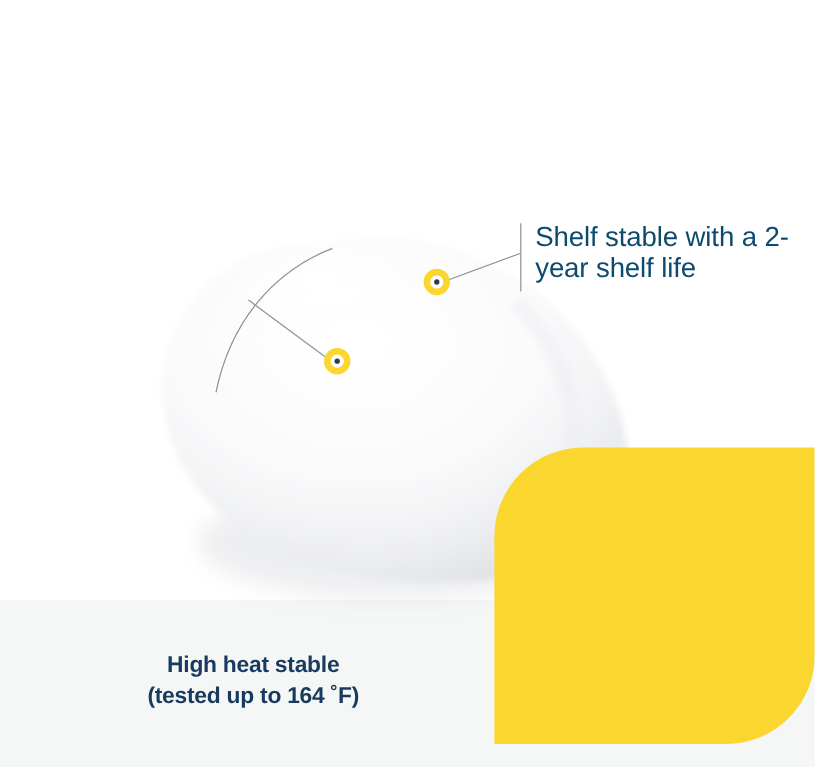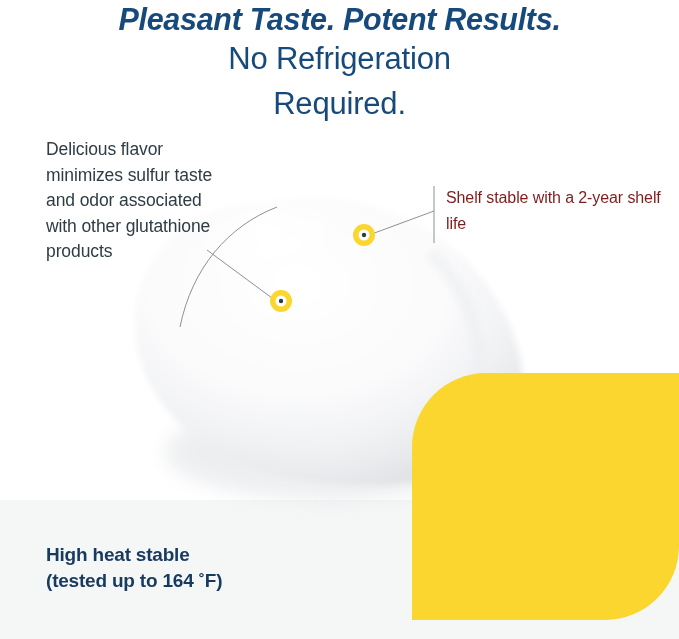--- a/index.html
+++ b/index.html
@@ -86,61 +86,57 @@
     font-size: 17.5px;
     line-height: 25.6px;
     color: #2d3c45;
     letter-spacing: -0.1px;
   }
   .callout-right {
     position: absolute;
     left: 446px;
     top: 185px;
     width: 215px;
-    font-size: 16px;
+    font-size: 23px;
     line-height: 25.6px;
-    color: #7f1d1d;
+    color: #0c4a6e;
     letter-spacing: -0.1px;
   }
 
   
   .bottom-caption {
     position: absolute;
     left: 46px;
     top: 542px;
     width: 330px;
     font-size: 19px;
     line-height: 26px;
     font-weight: bold;
     color: #173a5e;
     letter-spacing: -0.2px;
+    text-align: center;
   }
   .bottom-caption span { display: block; }
 
   
   .leaders {
     position: absolute;
     left: 0;
     top: 0;
     width: 679px;
     height: 639px;
   }
 </style>
 </head>
 <body>
 
 <div id="page">
 
   <div class="gray-band"></div>
 
-  <div class="headline">
-    <span class="l1">Pleasant Taste. Potent Results.</span>
-    <span class="l2">No Refrigeration</span>
-    <span class="l3">Required.</span>
-  </div>
 
   <svg class="blob-wrap" viewBox="0 0 679 639">
     <defs>
       <radialGradient id="blobGrad" cx="42%" cy="30%" r="78%">
         <stop offset="0%" stop-color="#ffffff"></stop>
         <stop offset="48%" stop-color="#fbfbfc"></stop>
         <stop offset="74%" stop-color="#f0f1f3"></stop>
         <stop offset="92%" stop-color="#e2e4e7"></stop>
         <stop offset="100%" stop-color="#dcdee2"></stop>
       </radialGradient>
@@ -204,21 +200,20 @@
       <circle cx="281" cy="301" r="2.2" fill="#2d3c45"></circle>
     </g>
 
     <g>
       <circle cx="364" cy="235" r="11" fill="#fad62f"></circle>
       <circle cx="364" cy="235" r="5.5" fill="#ffffff"></circle>
       <circle cx="364" cy="235" r="2.2" fill="#2d3c45"></circle>
     </g>
   </svg>
 
-  <div class="callout-left">Delicious flavor minimizes sulfur taste and odor associated with other glutathione products</div>
 
   <div class="callout-right">Shelf stable with a 2-year shelf life</div>
 
   <div class="bottom-caption">
     <span>High heat stable</span>
     <span>(tested up to 164 ˚F)</span>
   </div>
 
 </div>
 

